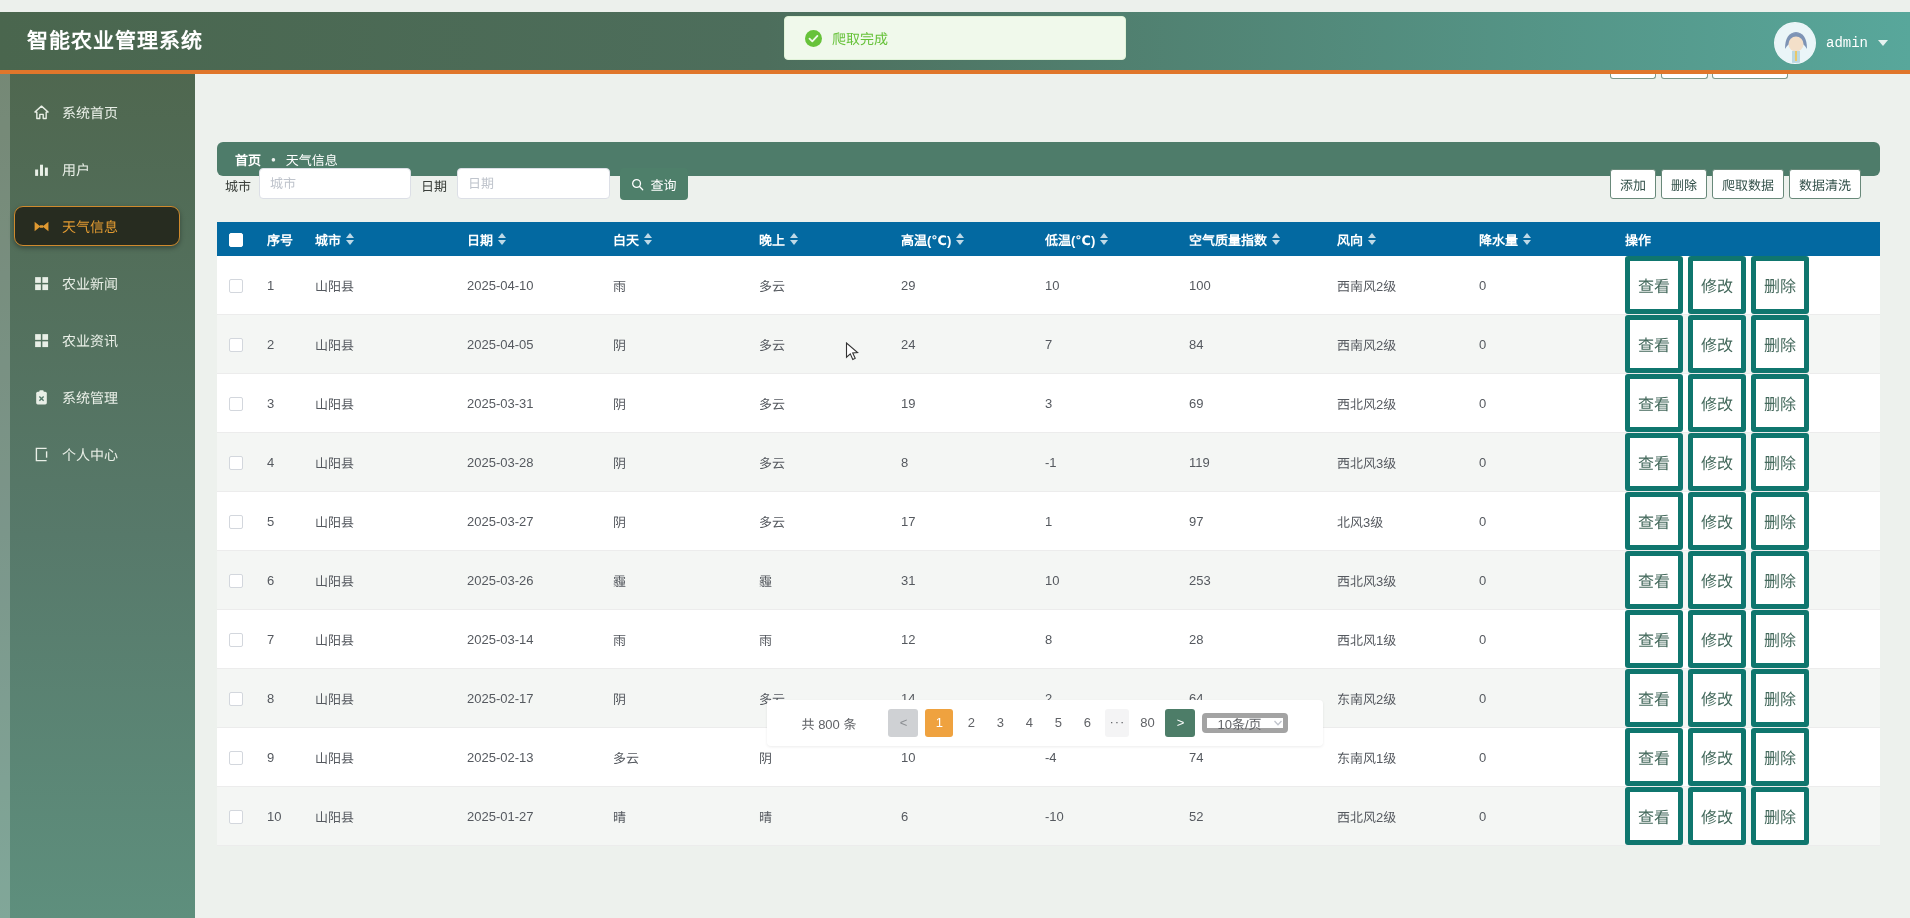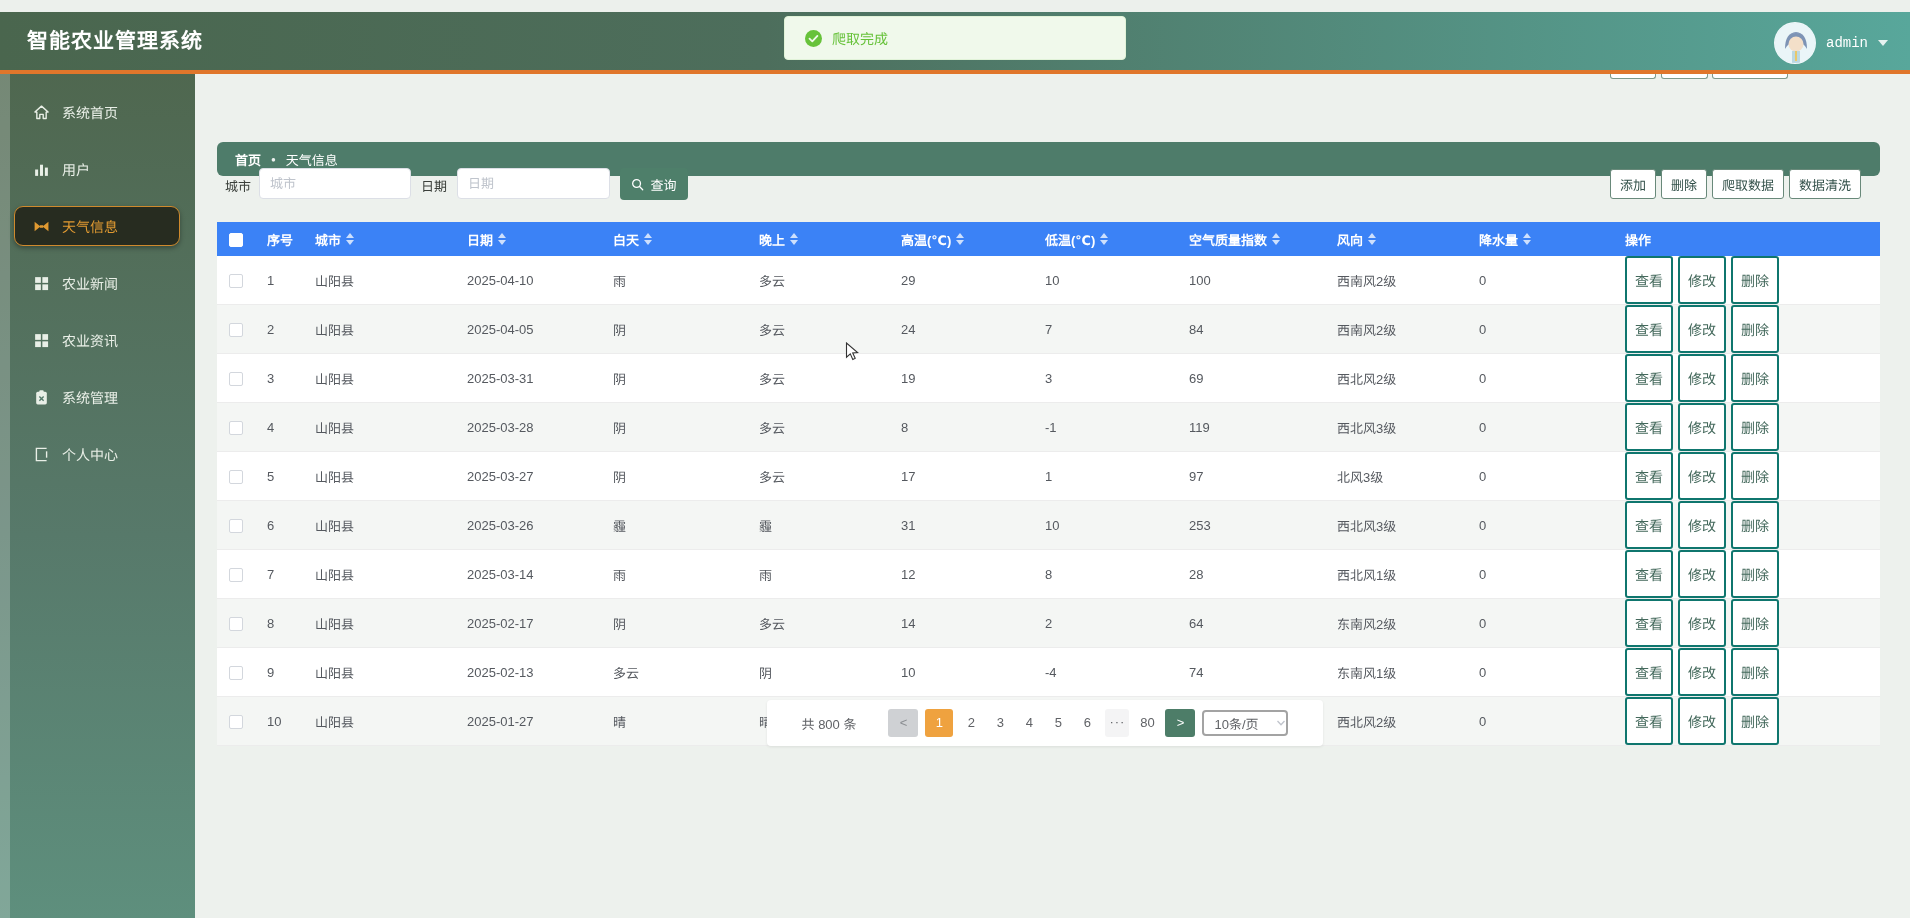--- a/index.html
+++ b/index.html
@@ -69,53 +69,53 @@
     border:none; border-radius:4px; color:#fff; font-size:13px; display:flex; align-items:center;
     justify-content:center; gap:6px; cursor:pointer; font-family:inherit; }
   .search-btn svg{ width:13px; height:13px; }
   .toolbar-actions{ position:absolute; left:1415px; top:1px; display:flex; gap:5px;justify-content:flex-end; }
   .tb-btn{ height:30px; padding:0 9px; background:#fff; border:1px solid #69897a; border-radius:3px;
     color:#33514a; font-size:13px; cursor:pointer; font-family:inherit; }
 
   
   .weather-table{ position:absolute; left:22px; top:156px; width:1663px; border-collapse:collapse;
     table-layout:fixed; font-size:13px; background:#fff; }
-  .weather-table thead th{ background:#3b82f6; color:#fff; font-weight:bold; height:34px;
+  .weather-table thead th{ background:#0369a1; color:#fff; font-weight:bold; height:34px;
     text-align:left; padding-left:12px; }
   .weather-table thead th.cb-col{ padding-left:0; text-align:center; }
   .th-wrap{ display:inline-flex; align-items:center; gap:5px; }
   .sort-carets{ display:inline-flex; flex-direction:column; gap:2px; cursor:pointer; }
   .sort-carets .up{ width:0; height:0; border-left:4px solid transparent; border-right:4px solid transparent;
     border-bottom:5px solid rgba(255,255,255,.75); }
   .sort-carets .down{ width:0; height:0; border-left:4px solid transparent; border-right:4px solid transparent;
     border-top:5px solid rgba(255,255,255,.75); }
   .weather-table tbody td{ height:42px; padding-left:12px; color:#55595f; border-bottom:1px solid #ececec; }
   .weather-table tbody td.cb-cell{ padding-left:0; text-align:center; }
   .weather-table tbody tr.even{ background:#f4f6f4; }
   .cb{ display:inline-block; width:14px; height:14px; border-radius:2px; background:#fff;
     border:1px solid #d3d7dd; vertical-align:middle; cursor:pointer; }
   .cb.header-cb{ border:1px solid #fff; background:#fff; }
   .row-actions{ display:flex; gap:5px; }
-  .row-btn{ background:#fff; border:2px solid #0f766e; color:#44695c; font-size:14px; padding:12px 8px;
+  .row-btn{ background:#fff; border:5px solid #0f766e; color:#44695c; font-size:16px; padding:12px 8px;
     border-radius:3px; cursor:pointer; font-family:inherit; white-space:nowrap; }
 
   
   .pagination{ position:absolute; left:572px; top:634px; width:556px; height:46px; background:#fff;
     border-radius:4px; box-shadow:0 1px 3px rgba(0,0,0,.08); display:flex; align-items:center;
     justify-content:center; gap:7px; font-size:13px; color:#606266; }
   .pg-total{ margin-right:25px; }
   .pg-btn{ min-width:30px; height:28px; line-height:28px; text-align:center; border-radius:3px;
     cursor:pointer; user-select:none; }
   .pg-prev{ background:#cfd1d4; color:#8a8d91; }
   .pg-next{ background:#4d7d68; color:#fff; }
   .pg-num{ min-width:22px; height:28px; line-height:28px; text-align:center; cursor:pointer; border-radius:3px; }
   .pg-num.active{ background:#efa23f; color:#fff; min-width:28px; }
   .pg-ellipsis{ min-width:24px; height:28px; line-height:26px; text-align:center; background:#f4f4f5;
     border-radius:3px; color:#606266; letter-spacing:1px; cursor:pointer; }
-  .pg-size{ width:86px; height:26px; border:2px solid #a3a3a3; border-radius:4px; display:flex;
+  .pg-size{ width:86px; height:20px; border:5px solid #a3a3a3; border-radius:4px; display:flex;
     align-items:center; justify-content:space-between; padding:0 0 0 10px; cursor:pointer; background:#fff; }
   .pg-size svg{ width:10px; height:10px; }
 
   .mouse-cursor{ position:absolute; left:650px; top:276px; z-index:30; pointer-events:none; }
 </style>
 </head>
 <body>
 
 <header class="app-header">
   <div class="app-title">智能农业管理系统</div>

